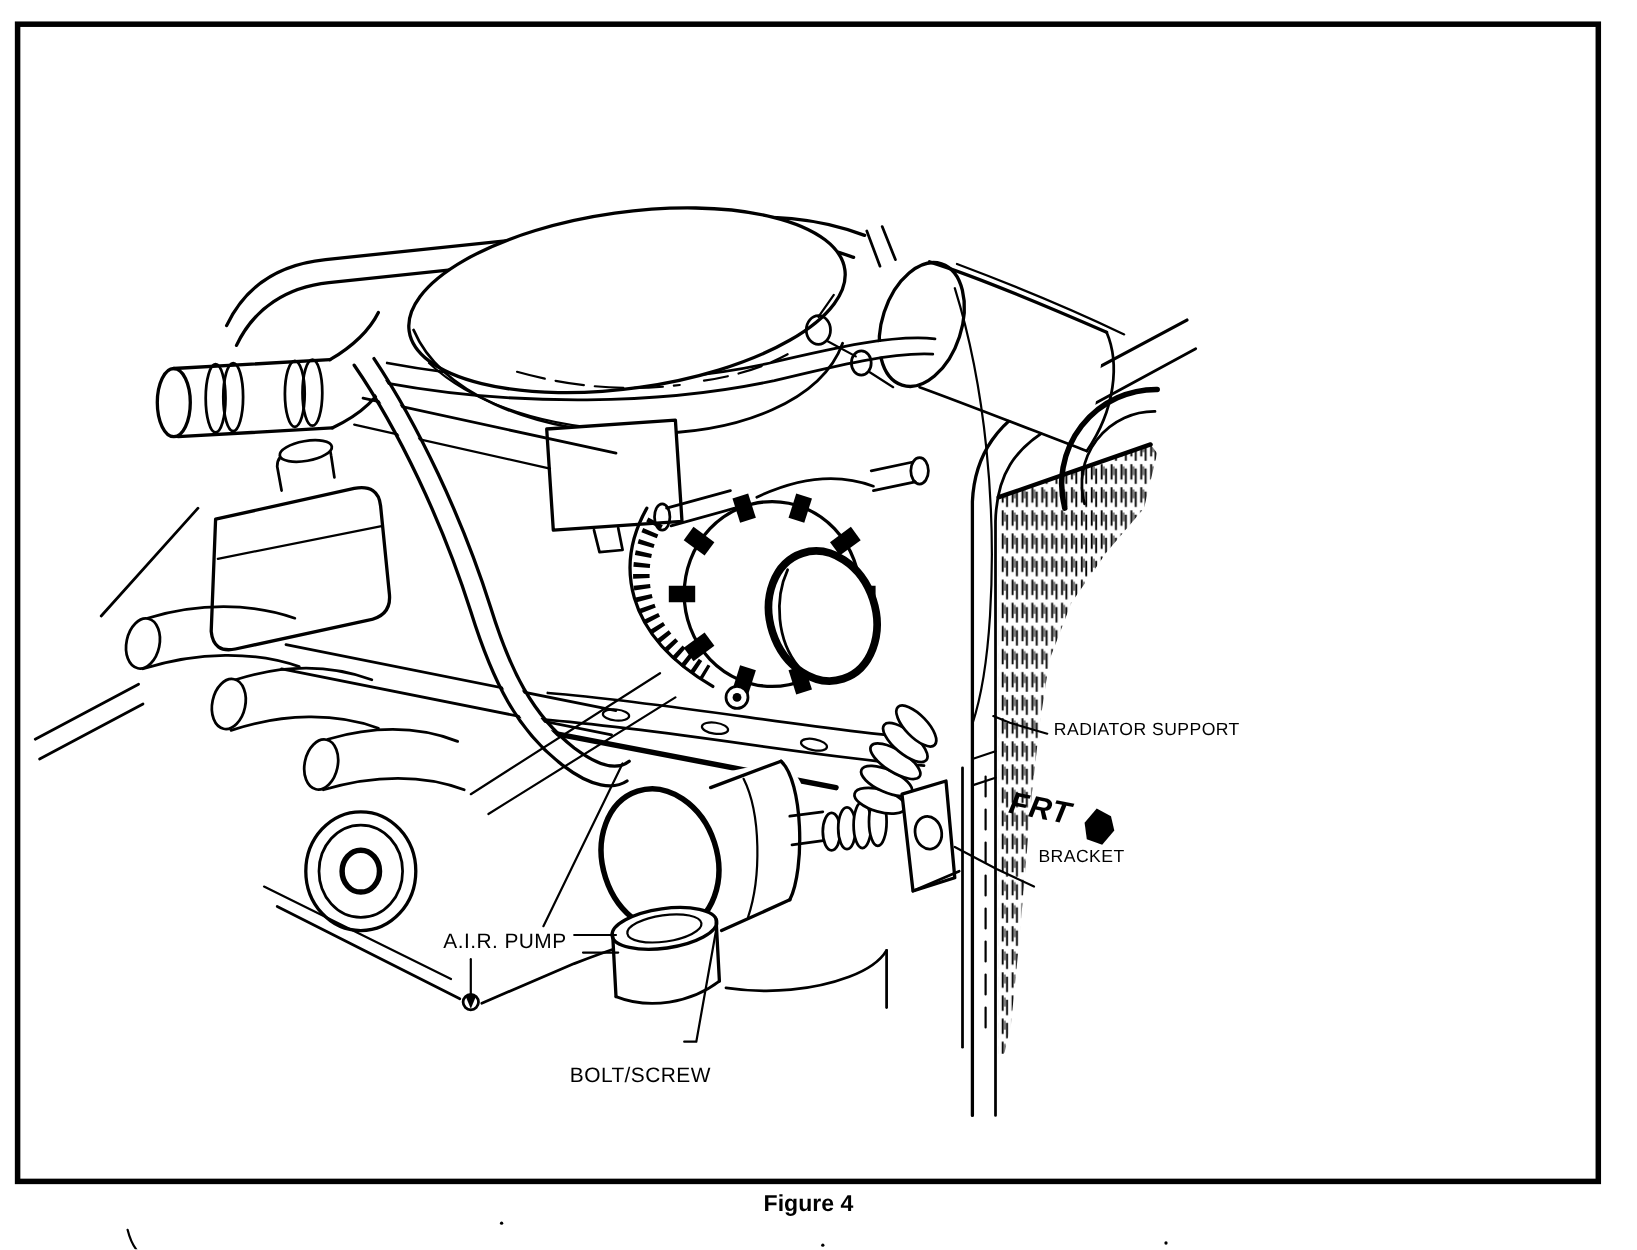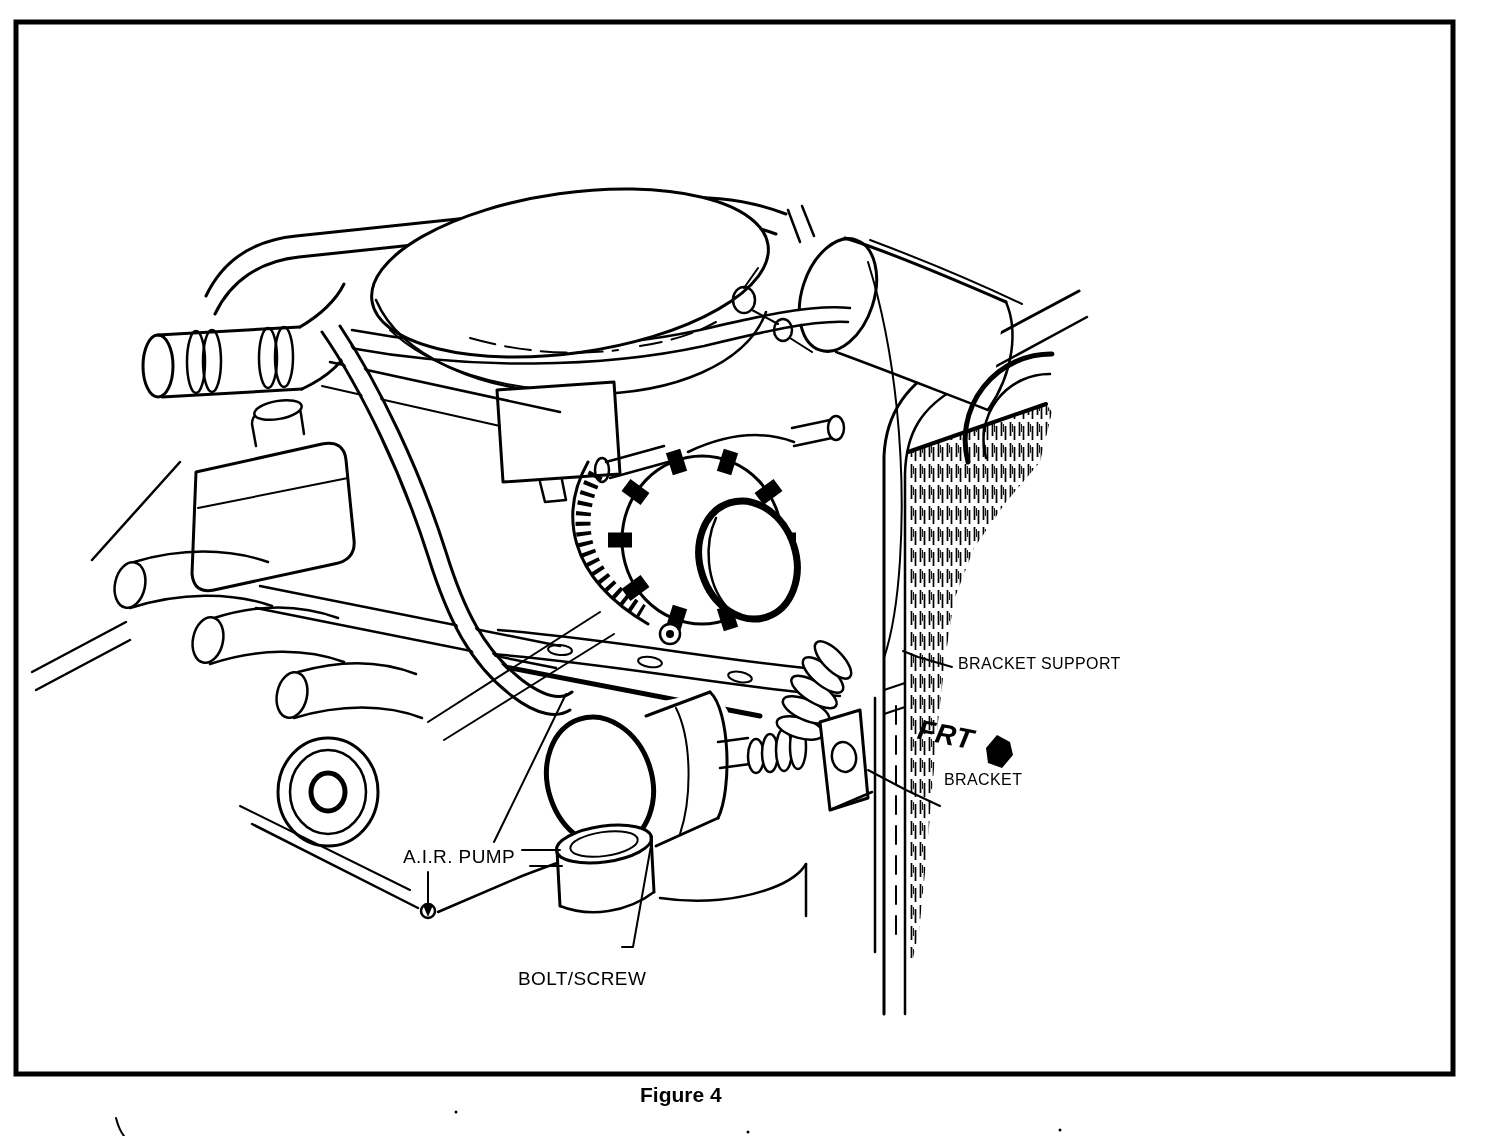--- a/index.html
+++ b/index.html
@@ -25,20 +25,21 @@
     font-size:28px;
     font-weight:bold;
     font-style:italic;
     letter-spacing:1px;
     transform:rotate(11deg);
     transform-origin:left top;
   }
   .figure-caption{
     position:absolute;
     left:640px;top:1083px;width:190px;
+    text-align:center;
     font-size:21px;
     font-weight:bold;
     color:#000;
   }
 </style>
 </head>
 <body>
 
 <div class="page">
 
@@ -251,21 +252,21 @@
 
       <g stroke-width="2">
         <path d="M116,1118 C118,1126 120,1131 124,1136"></path>
         <circle cx="456" cy="1112" r="1.5" fill="#000" stroke="none"></circle>
         <circle cx="748" cy="1132" r="1.5" fill="#000" stroke="none"></circle>
         <circle cx="1060" cy="1130" r="1.5" fill="#000" stroke="none"></circle>
       </g>
     </g>
   </svg>
 
-  <div class="label lbl-16" style="left:958px;top:655px;">BRACKET SUPPORT</div>
+  <div class="label lbl-16" style="left:958px;top:655px;">RADIATOR SUPPORT</div>
 
   <div class="label frt-label" style="left:921px;top:714px;">FRT</div>
 
   <div class="label lbl-16" style="left:944px;top:771px;">BRACKET</div>
 
   <div class="label lbl-15" style="left:403px;top:846px;">A.I.R. PUMP</div>
 
   <div class="label lbl-15" style="left:518px;top:968px;">BOLT/SCREW</div>
 
   <div class="figure-caption">Figure 4</div>

